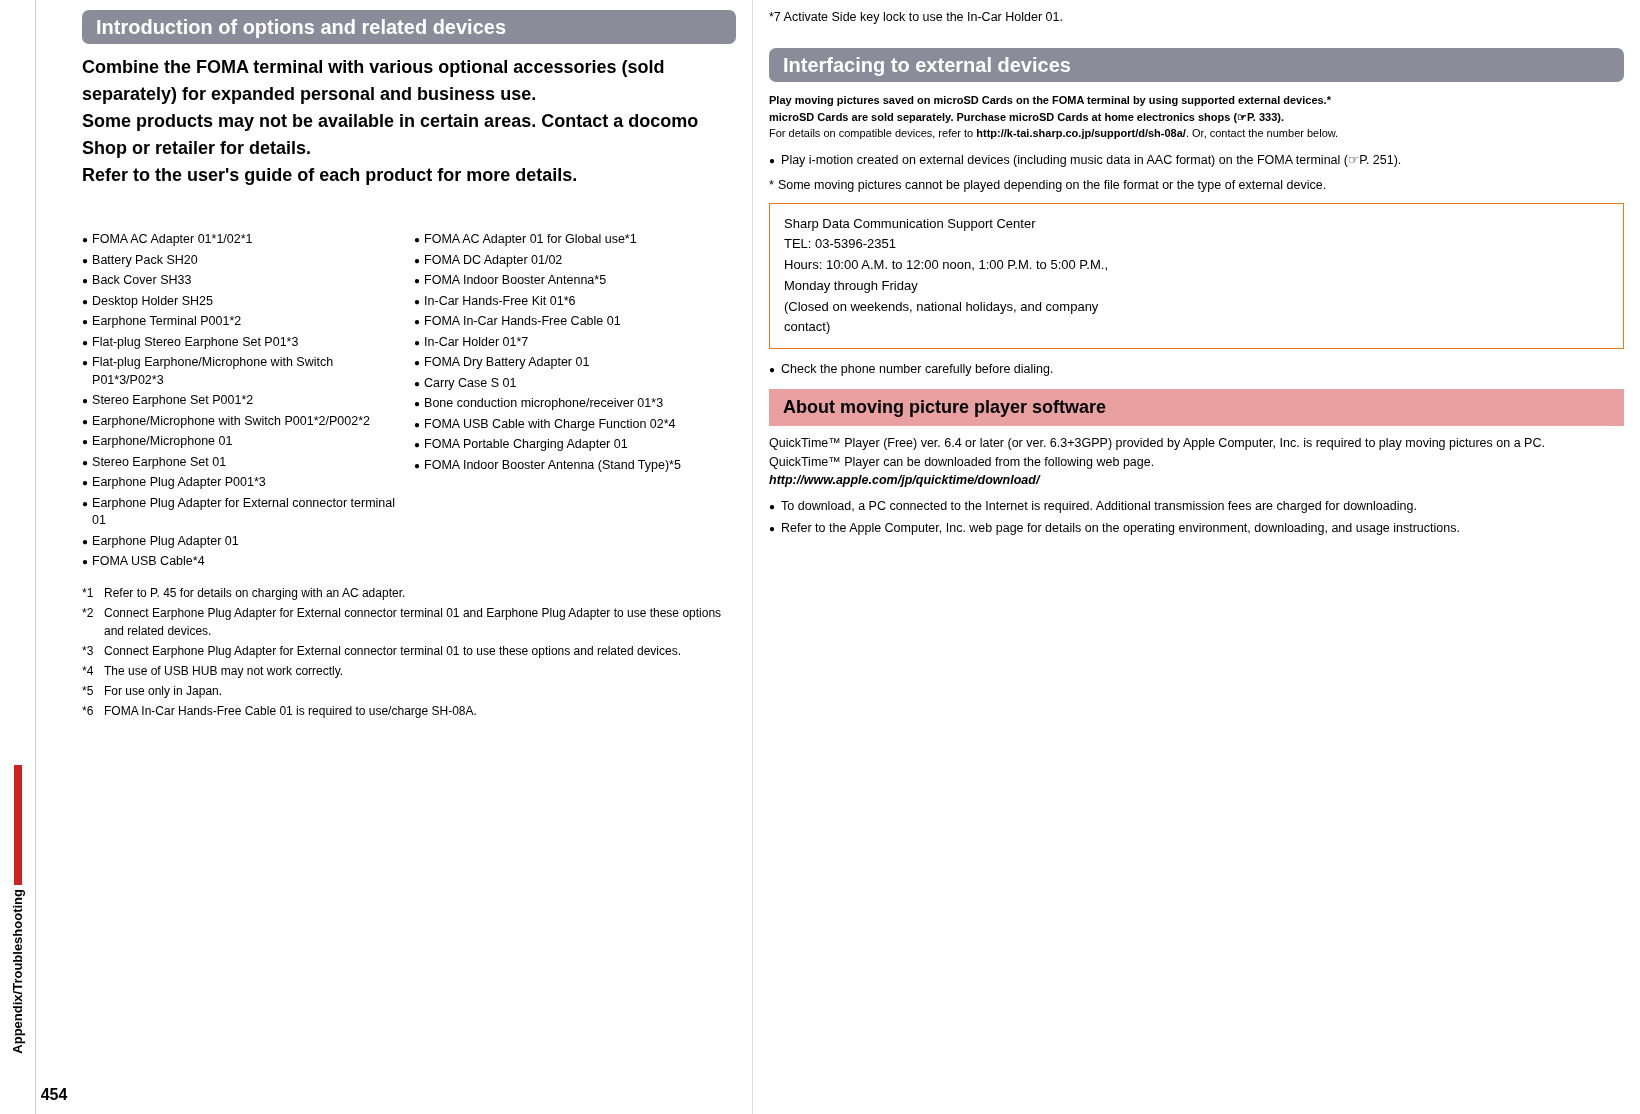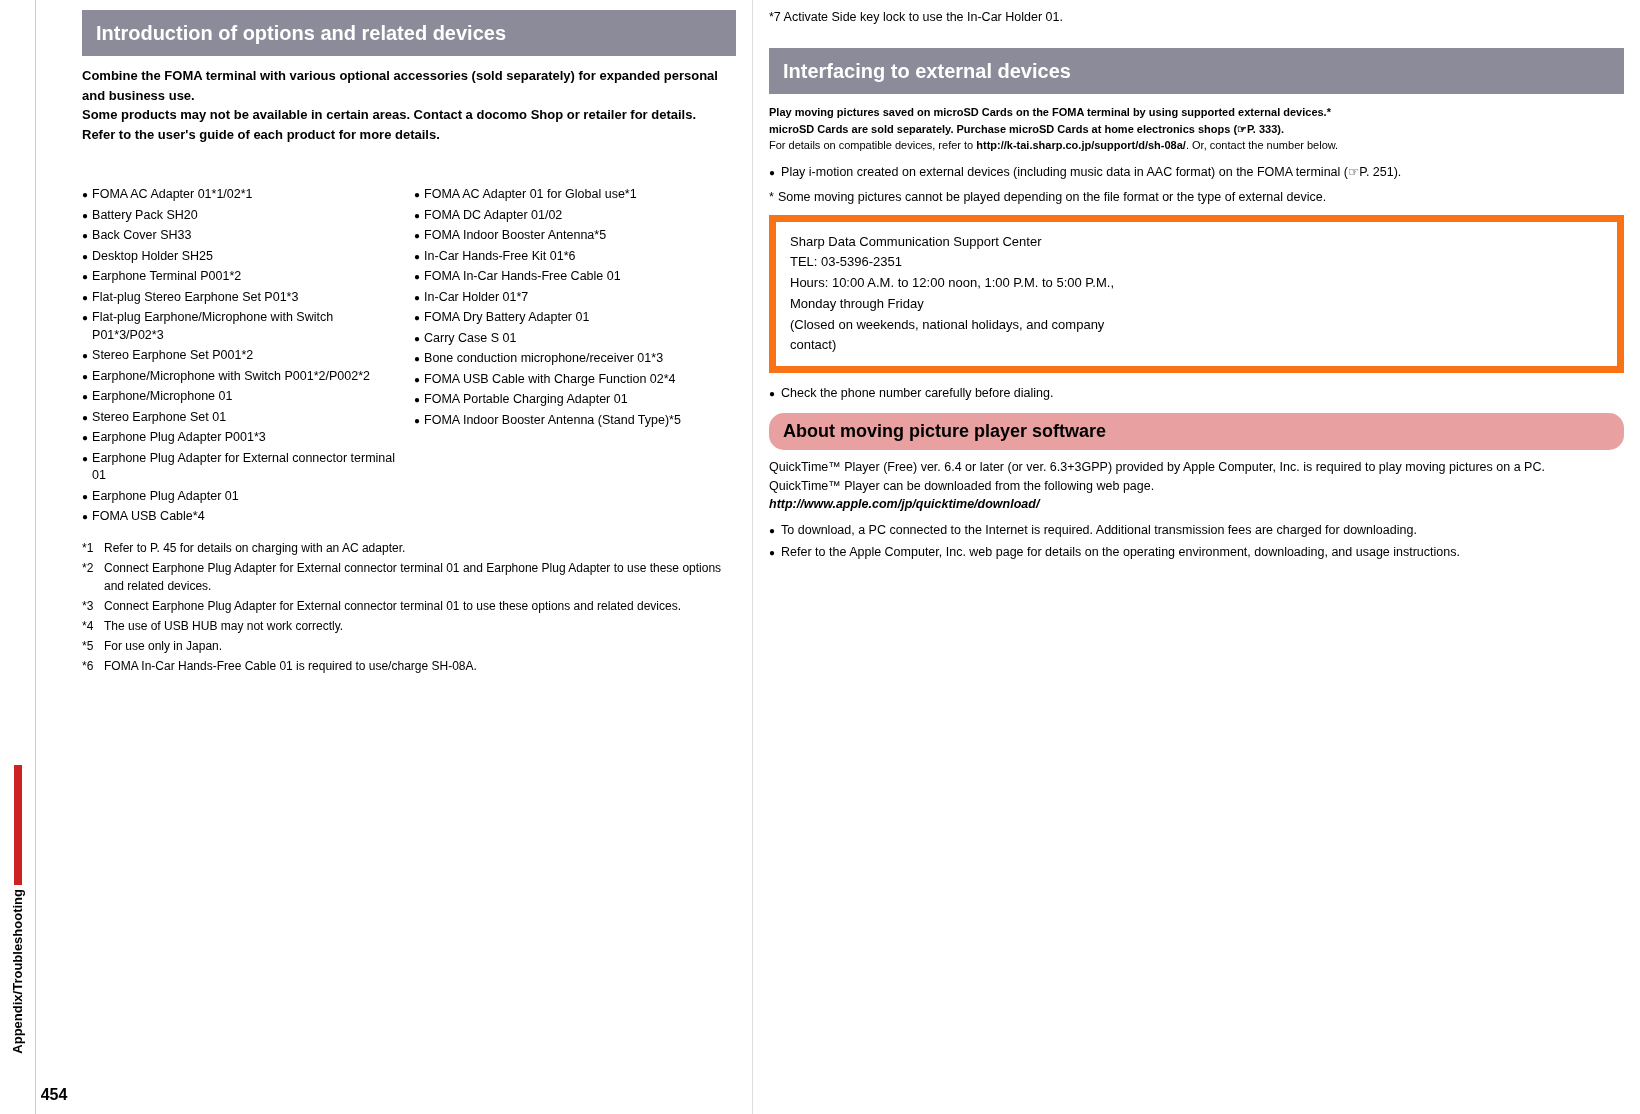--- a/index.html
+++ b/index.html
@@ -71,43 +71,43 @@
     .right-column {
       flex: 1;
       padding: 10px 16px;
       border-left: 1px solid #ddd;
     }
 
     
     .section-header {
       background: #8B8B99;
       color: #fff;
-      padding: 10px 14px;
+      padding: 4px 14px;
       margin-bottom: 10px;
+      border-radius: 7px;
     }
     .section-header h2 {
       font-size: 20px;
       font-weight: bold;
       line-height: 1.3;
     }
 
     .section-header-pink {
       background: #e8a0a0;
       padding: 8px 14px;
       margin-bottom: 8px;
-      border-radius: 15px;
     }
     .section-header-pink h2 {
       font-size: 18px;
       font-weight: bold;
     }
 
     
     .intro-text {
-      font-size: 13px;
+      font-size: 18px;
       line-height: 1.5;
       margin-bottom: 10px;
     }
     .intro-text strong {
       font-weight: bold;
     }
 
     
     .two-col-list {
       display: flex;
@@ -191,21 +191,21 @@
     .asterisk-note {
       display: flex;
       gap: 4px;
       font-size: 12.5px;
       margin-bottom: 8px;
       line-height: 1.4;
     }
 
     
     .info-box {
-      border: 7px solid #f97316;
+      border: 1px solid #f97316;
       padding: 10px 14px;
       margin-bottom: 12px;
       font-size: 13px;
       line-height: 1.6;
     }
 
     .about-section {
       margin-top: 10px;
     }
 

